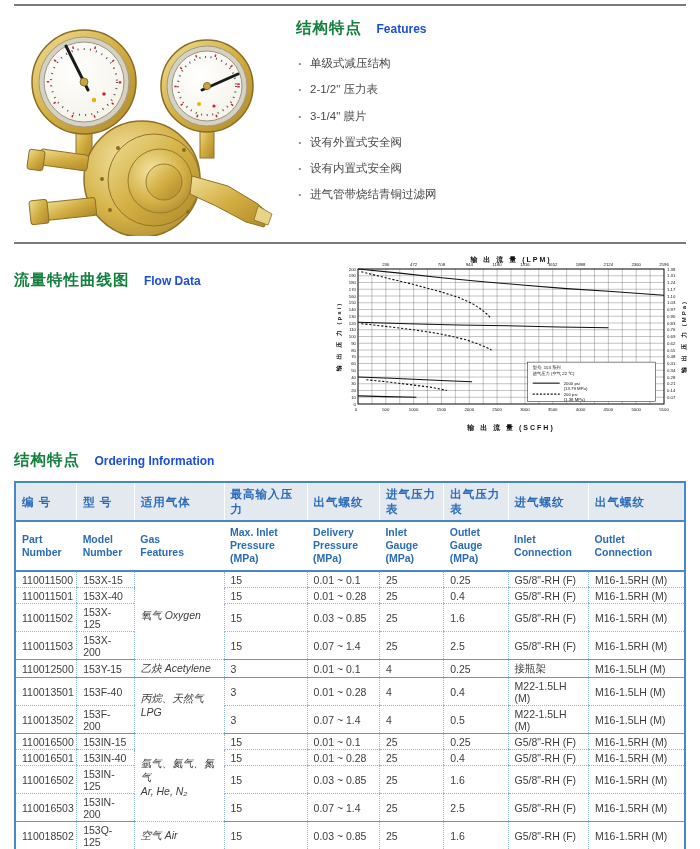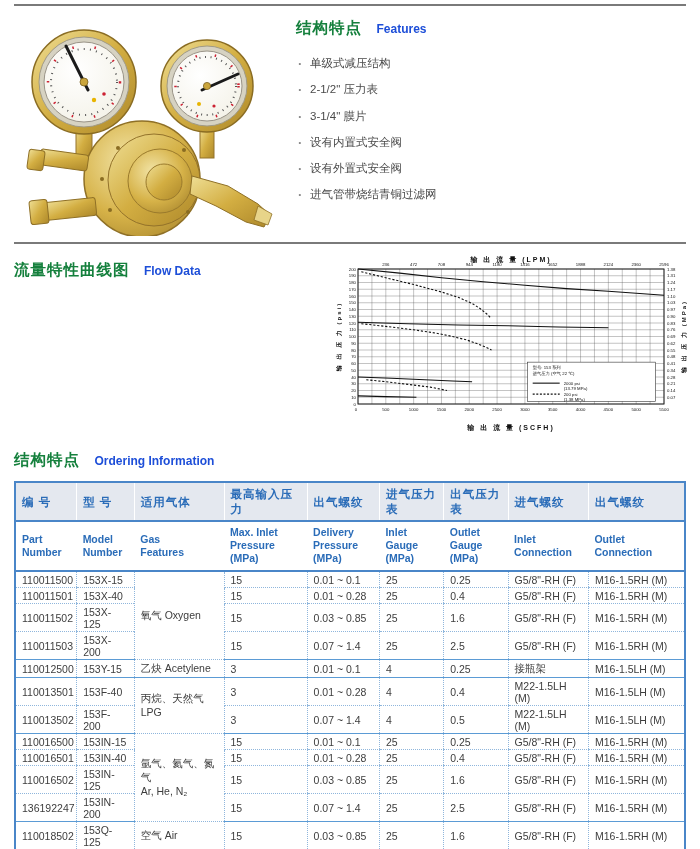--- a/index.html
+++ b/index.html
@@ -29,38 +29,38 @@
   .features { flex:1; padding-left:20px; padding-top:2px; }
   .feat-cols { display:flex;flex-direction:column; }
   .feat { list-style:none; margin:6px 0 0; padding:0; }
   .feat.left { width:185px; }
   .feat.right { width:218px; }
   .feat li { position:relative; padding-left:14px; margin-bottom:9px; font-size:11.5px; line-height:1.5; color:#4a4a4a; }
   .feat li::before { content:"·"; position:absolute; left:2px; top:-1px; color:#8a8a8a; font-weight:bold; font-size:13px; }
 
   
   .flow-section { position:relative; height:196px; }
-  .flow-head { position:absolute; left:0; top:6px; }
+  .flow-head { position:absolute; left:0; top:16px; }
   .flow-chart { position:absolute; right:-6px; top:2px; }
 
   
   .order-section { margin-top:2px; }
   table.order { width:100%; border-collapse:collapse; table-layout:fixed; border:2px solid #4a86c8; }
   table.order col:nth-child(1){width:9.2%;} table.order col:nth-child(2){width:8.6%;}
   table.order col:nth-child(3){width:13.4%;} table.order col:nth-child(4){width:12.4%;}
   table.order col:nth-child(5){width:10.8%;} table.order col:nth-child(6){width:9.6%;}
   table.order col:nth-child(7){width:9.6%;} table.order col:nth-child(8){width:12.0%;}
   table.order col:nth-child(9){width:14.4%;}
   table.order th { color:#2a6cb8; text-align:left; font-weight:bold; }
   tr.head-cn th { background:#e4e8ef; font-size:11.5px; padding:4px 6px 3px; border-bottom:2px solid #4a86c8; border-right:1px solid #ffffff; letter-spacing:1px; }
   tr.head-en th { background:#ffffff; font-size:10.5px; padding:4px 6px 5px; border-bottom:2px solid #4a86c8; white-space:pre-line; line-height:1.25; }
   table.order td { font-size:10.5px; color:#3d3d3d; padding:1.5px 6px; border-left:1px dotted #8fb6dc; border-bottom:1px dotted #8fb6dc; white-space:pre-line; overflow:hidden; }
   table.order td:first-child { border-left:none; }
   table.order tr.group-end td { border-bottom:1px solid #5b9bd5;margin-top:40px; }
-  table.order td.gas { vertical-align:middle; line-height:1.3; }
+  table.order td.gas { vertical-align:middle; line-height:1.3;font-style:italic; }
 </style>
 </head>
 <body>
 
 <div class="page">
 
   <hr class="rule">
 
   <div class="product-row">
 
@@ -136,22 +136,22 @@
     <div class="features">
       <div class="sec-head">
         <span class="cn">结构特点</span>
         <span class="en">Features</span>
       </div>
       <div class="feat-cols">
         <ul class="feat left">
             <li>单级式减压结构</li>
             <li>2-1/2" 压力表</li>
             <li>3-1/4" 膜片</li>
+            <li>设有外置式安全阀</li>
             <li>设有内置式安全阀</li>
-            <li>设有外置式安全阀</li>
             <li>进气管带烧结青铜过滤网</li>
           </ul>
       </div>
     </div>
   </div>
 
   <hr class="rule2">
 
   <div class="flow-section">
     <div class="sec-head flow-head">
@@ -445,21 +445,21 @@
             <td>110016502</td>
             <td>153IN-125</td>
             <td>15</td>
             <td>0.03 ~ 0.85</td>
             <td>25</td>
             <td>1.6</td>
             <td>G5/8"-RH (F)</td>
             <td>M16-1.5RH (M)</td>
           </tr>
           <tr class="group-end">
-            <td>136192247</td>
+            <td>110016503</td>
             <td>153IN-200</td>
             <td>15</td>
             <td>0.07 ~ 1.4</td>
             <td>25</td>
             <td>2.5</td>
             <td>G5/8"-RH (F)</td>
             <td>M16-1.5RH (M)</td>
           </tr>
           <tr>
             <td>110018502</td>

